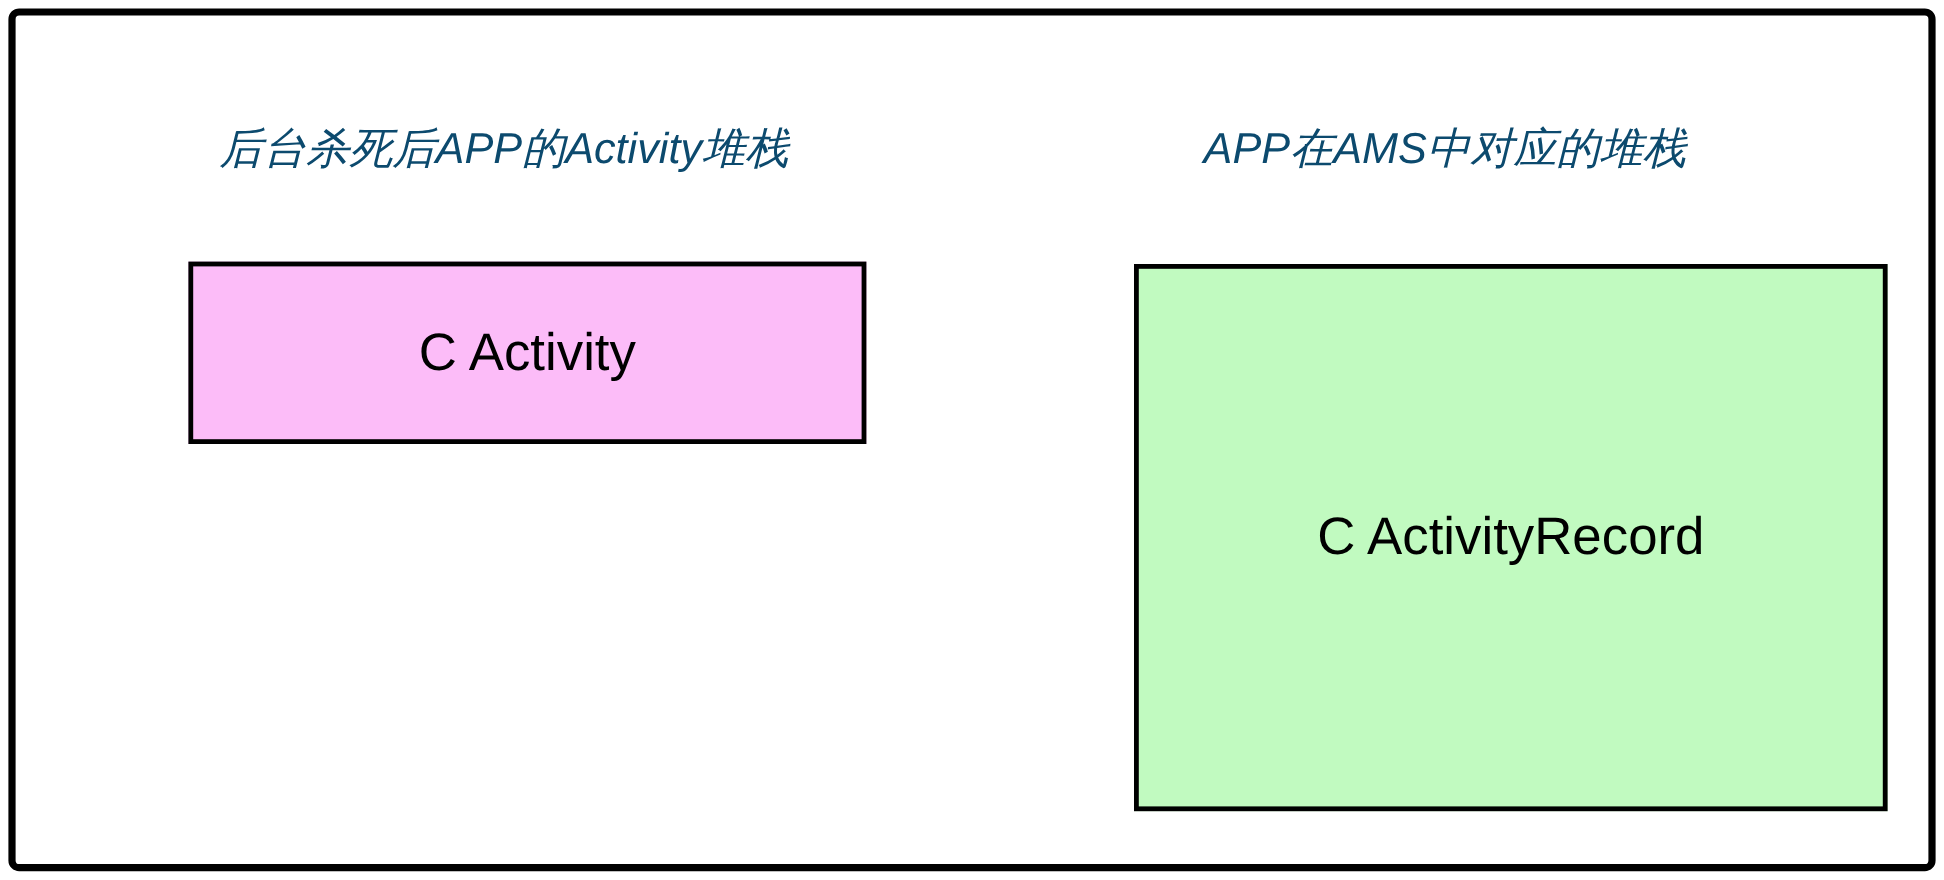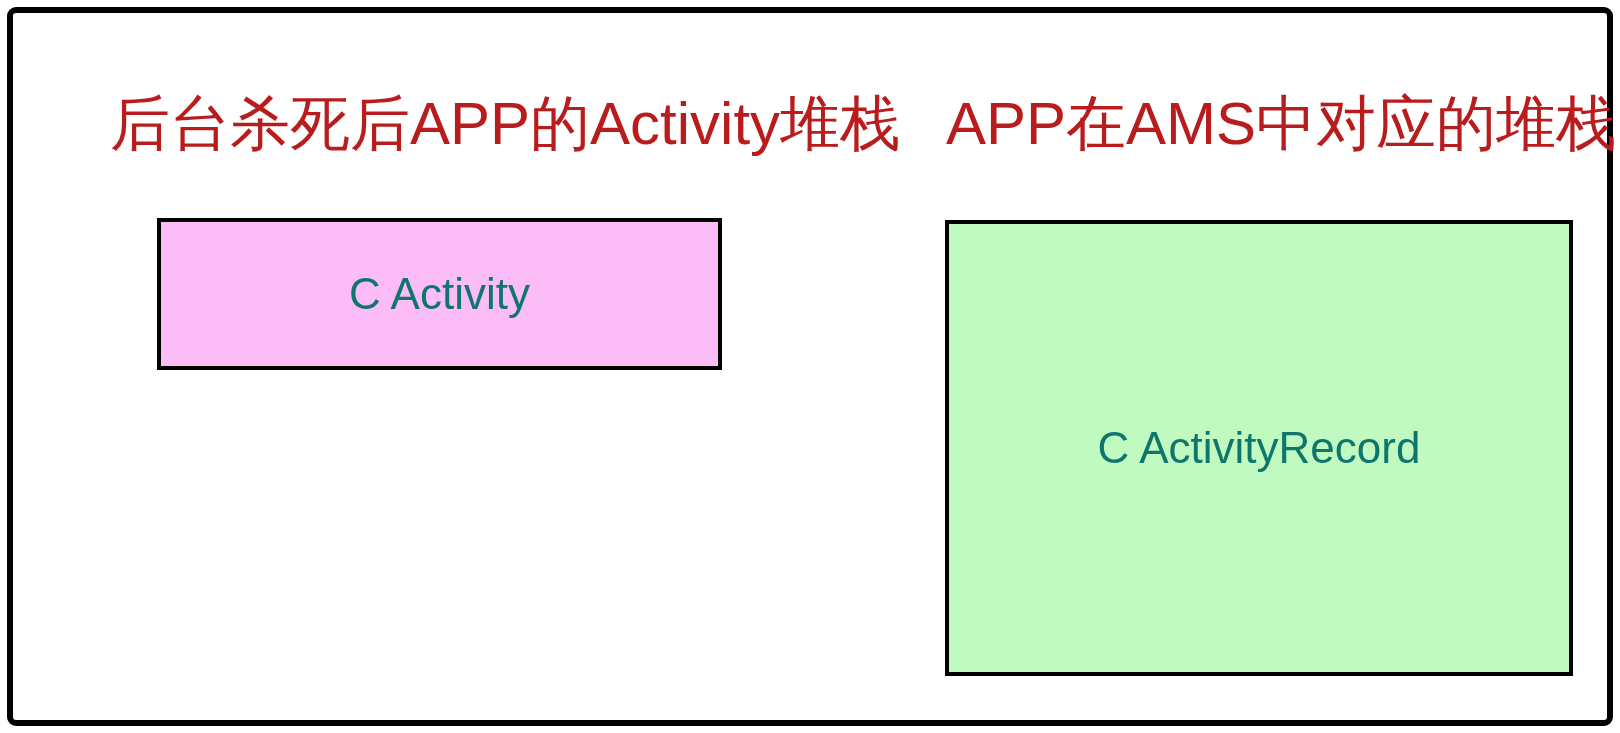--- a/index.html
+++ b/index.html
@@ -24,31 +24,32 @@
     border: 6px solid #000000;
     border-radius: 9px;
     box-sizing: border-box;
     background: #ffffff;
   }
   .col-title {
     position: absolute;
     top: 96px;
     height: 56px;
     line-height: 56px;
-    font-size: 60px;
+    font-size: 36px;
     text-align: center;
     white-space: nowrap;
-    color: #b91c1c;
+    color: #0c4a6e;
+    font-style: italic;
   }
   .title-left {
     left: 110px;
     width: 620px;
   }
   .title-right {
-    left: 946px;
+    left: 924px;
     width: 560px;
   }
   .stack-box {
     position: absolute;
     border: 4px solid #000000;
     box-sizing: border-box;
     display: flex;
     flex-direction: column;
   }
   .stack-left {
@@ -62,21 +63,21 @@
     top: 220px;
     width: 628px;
     height: 456px;
   }
   .stack-item {
     flex: 1 1 0;
     display: flex;
     align-items: center;
     justify-content: center;
     font-size: 44px;
-    color: #0f766e;
+    color: #000000;
   }
   .stack-right .stack-item + .stack-item {
     border-top: 4px solid #000000;
   }
 </style>
 </head>
 <body>
 
 <div class="frame"></div>
 

